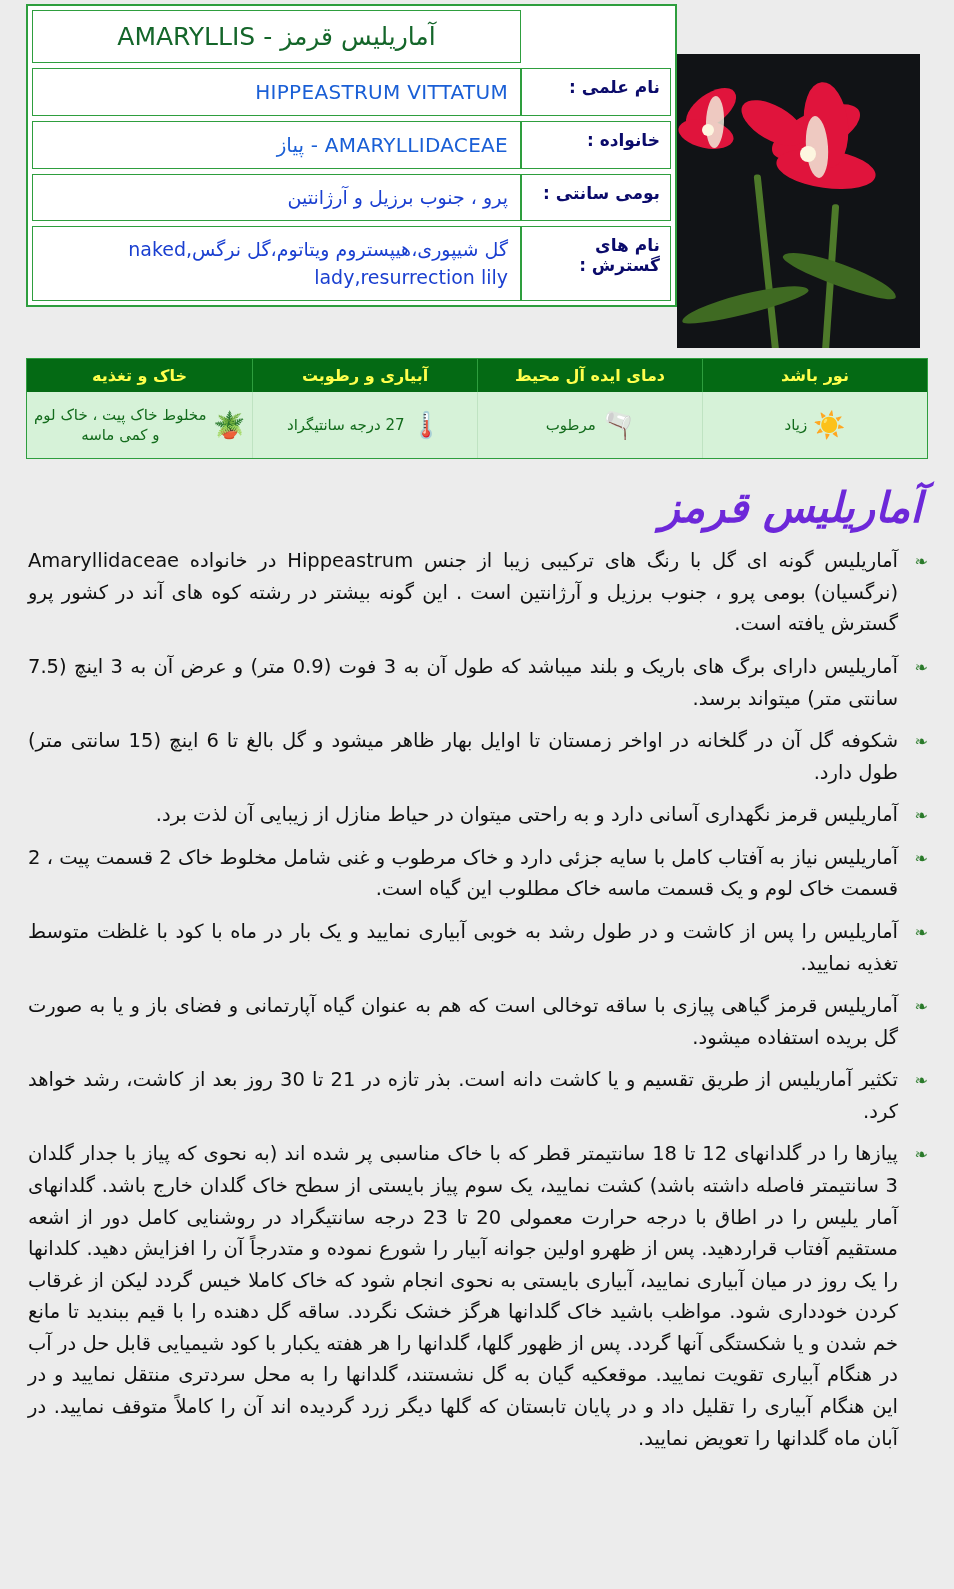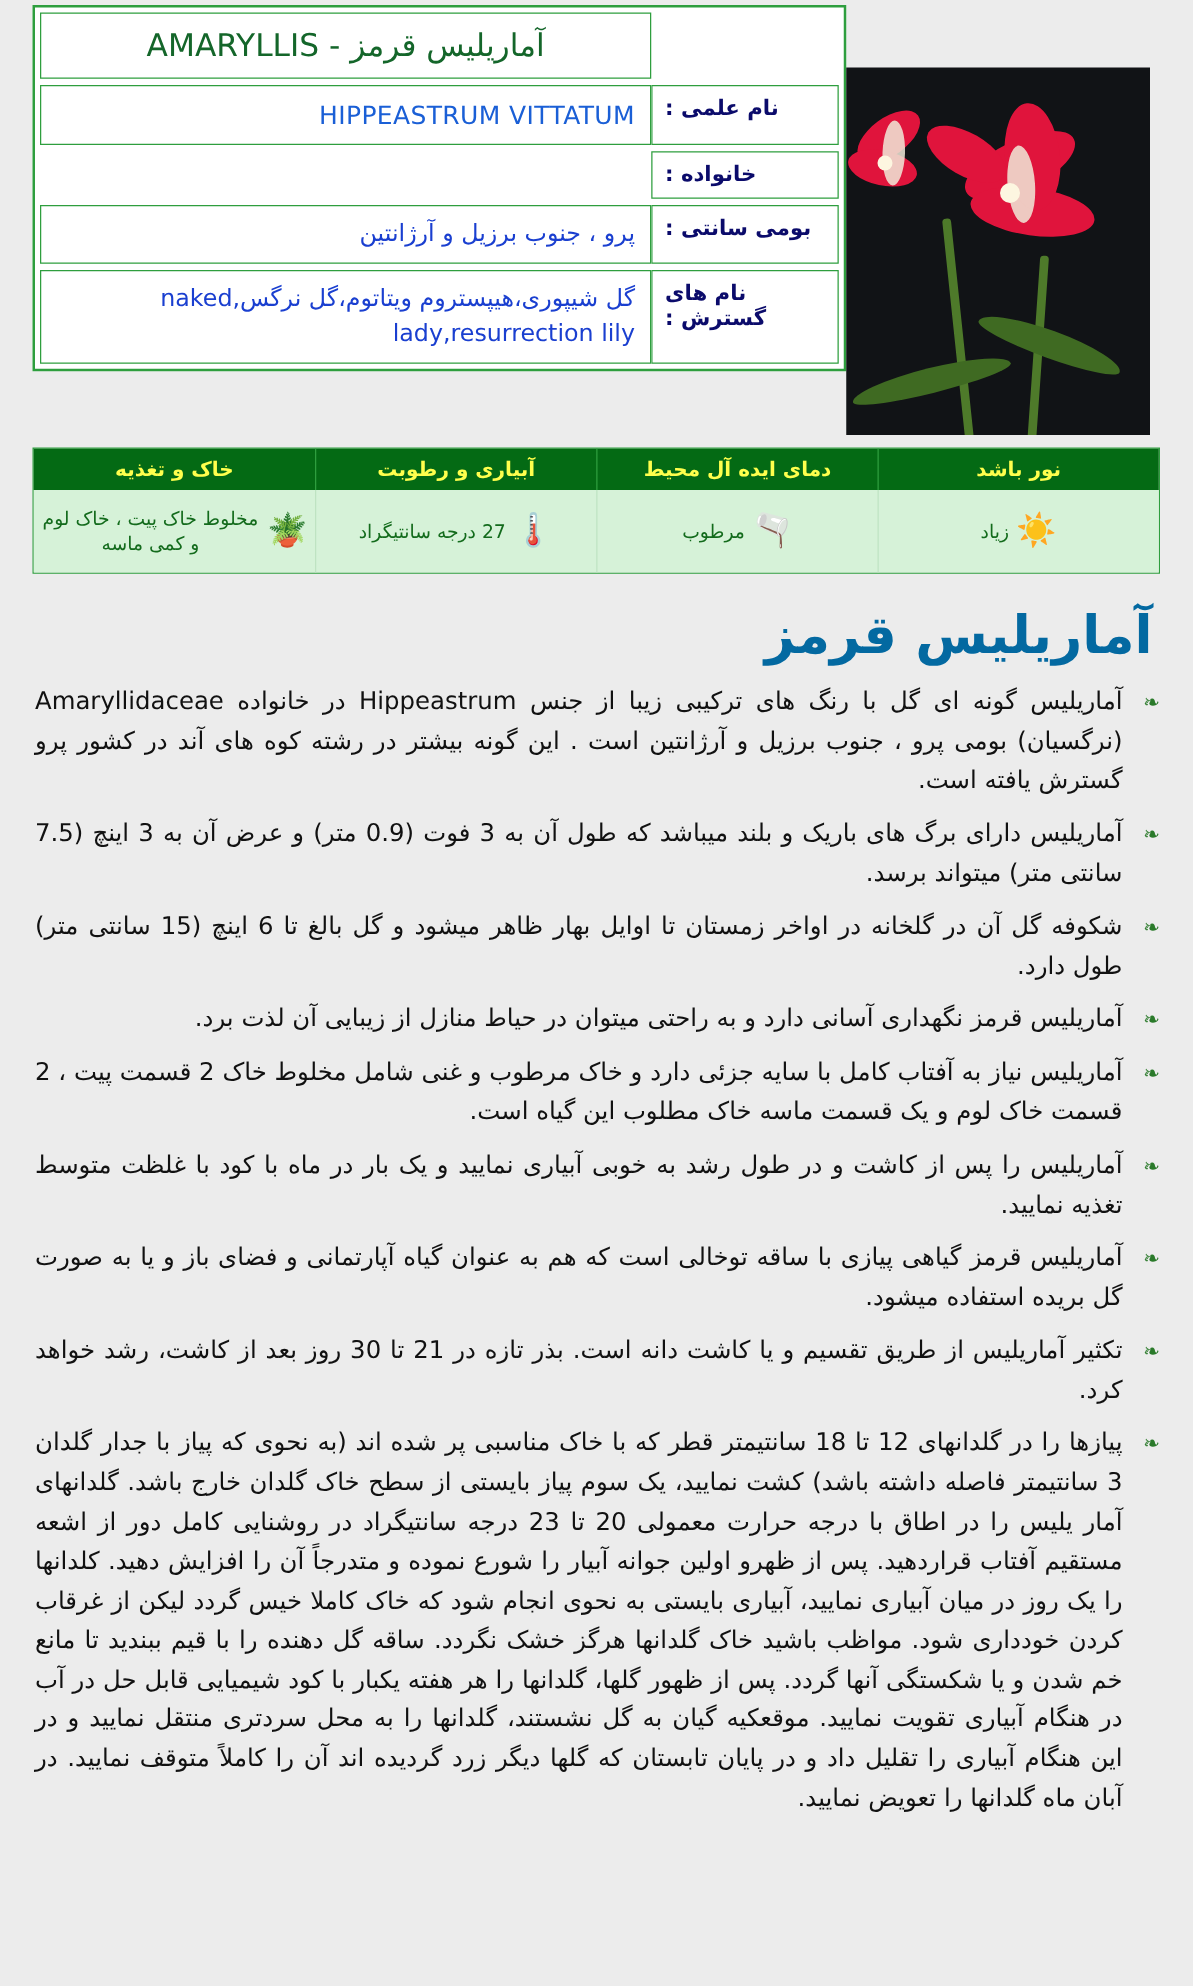--- a/index.html
+++ b/index.html
@@ -38,21 +38,21 @@
   }
   .row:last-child { margin-bottom: 0; }
 
   .cell-label {
     border: 1px solid #2e9e3e;
     background: #ffffff;
     width: 150px;
     min-width: 150px;
     box-sizing: border-box;
     padding: 8px 10px;
-    text-align: left;
+    text-align: right;
     color: #0b0b6b;
     font-weight: bold;
     font-size: 17px;
     direction: rtl;
   }
   .cell-value {
     border: 1px solid #2e9e3e;
     background: #ffffff;
     flex: 1 1 auto;
     box-sizing: border-box;
@@ -161,24 +161,25 @@
   .cond-body > div:last-child { border-left: none; }
   .ico { font-size: 26px; line-height: 1; }
 
   
   .article {
     padding: 18px 22px 30px 22px;
     direction: rtl;
   }
   .article h1 {
     margin: 8px 10px 14px 10px;
-    color: #0369a1;
+    color: #6d28d9;
     font-size: 42px;
     font-weight: bold;
     line-height: 1.1;
+    font-style: italic;
   }
   .bullets { list-style: none; margin: 0; padding: 0; }
   .bullets li {
     position: relative;
     padding: 0 34px 0 6px;
     margin-bottom: 11px;
     color: #111111;
     font-size: 19.5px;
     line-height: 1.62;
     text-align: justify;
@@ -207,20 +208,21 @@
         <div class="cell-title">آماریلیس قرمز - AMARYLLIS</div>
       </div>
 
       <div class="row">
         <div class="cell-label">نام علمی :</div>
         <div class="cell-value latin">HIPPEASTRUM VITTATUM</div>
       </div>
 
       <div class="row">
         <div class="cell-label">خانواده :</div>
+        <div class="cell-value latin">AMARYLLIDACEAE - پیاز</div>
       </div>
 
       <div class="row">
         <div class="cell-label">بومی سانتی :</div>
         <div class="cell-value">پرو ، جنوب برزیل و آرژانتین</div>
       </div>
 
       <div class="row">
         <div class="cell-label">نام های گسترش :</div>
         <div class="cell-value">گل شیپوری،هیپستروم ویتاتوم،گل نرگس,naked lady,resurrection lily</div>

